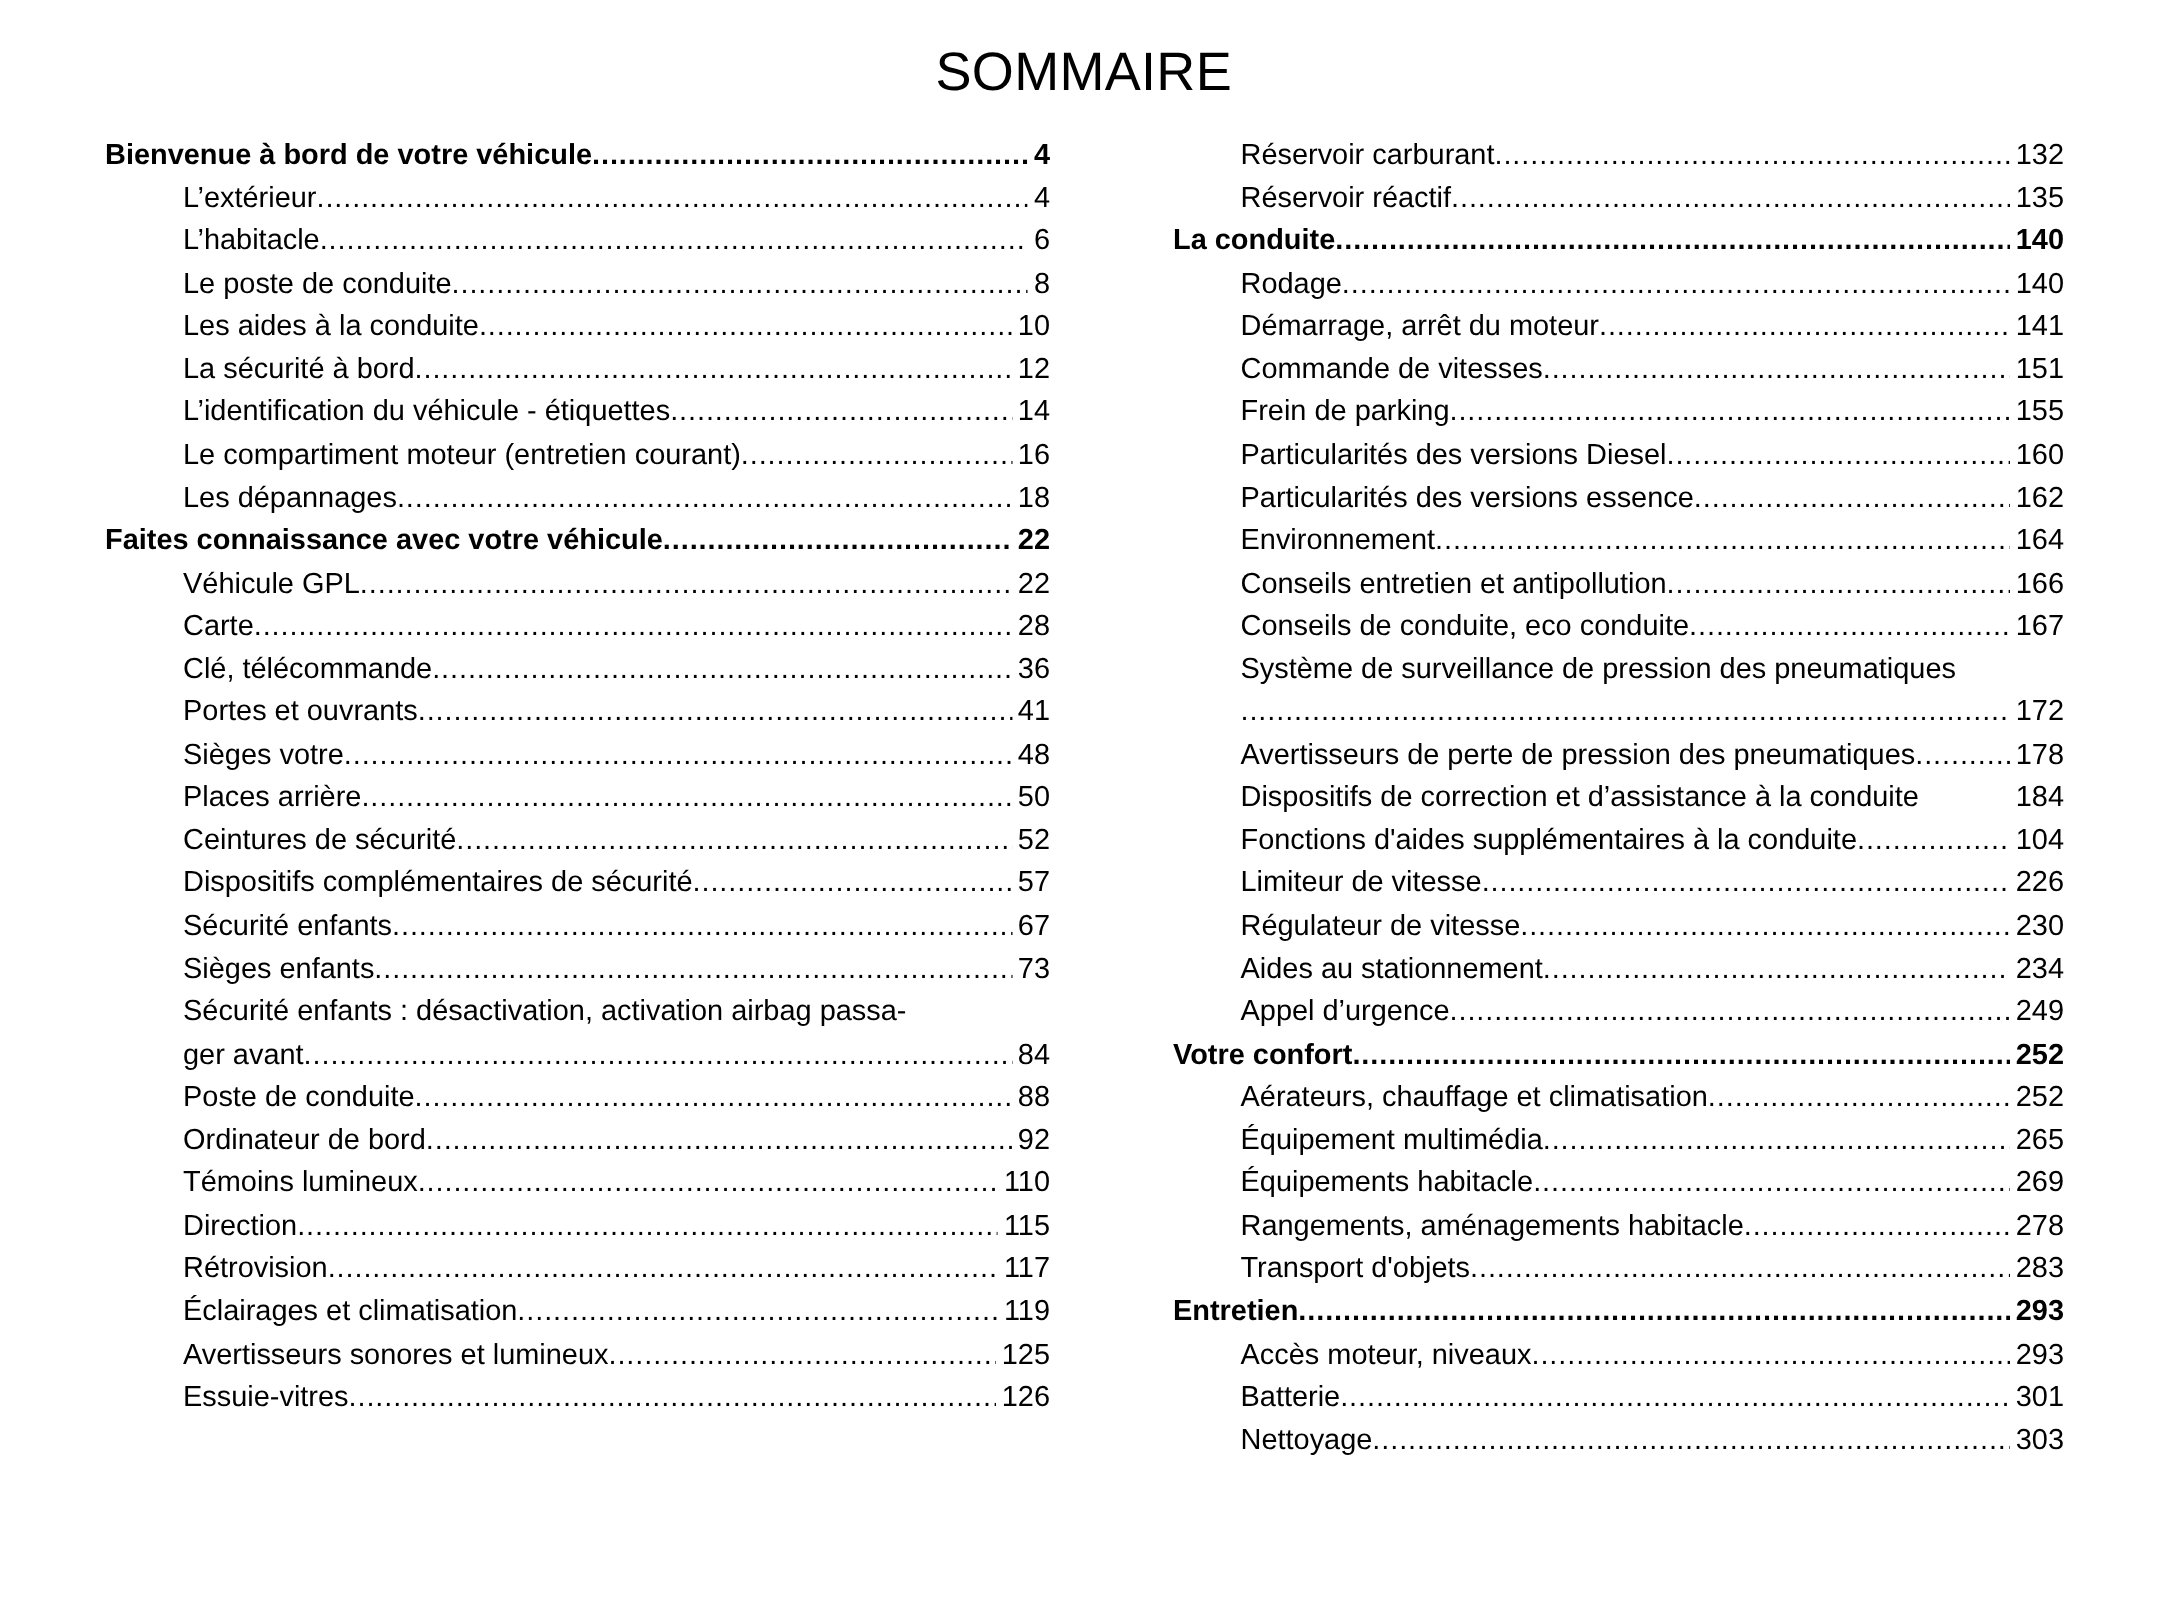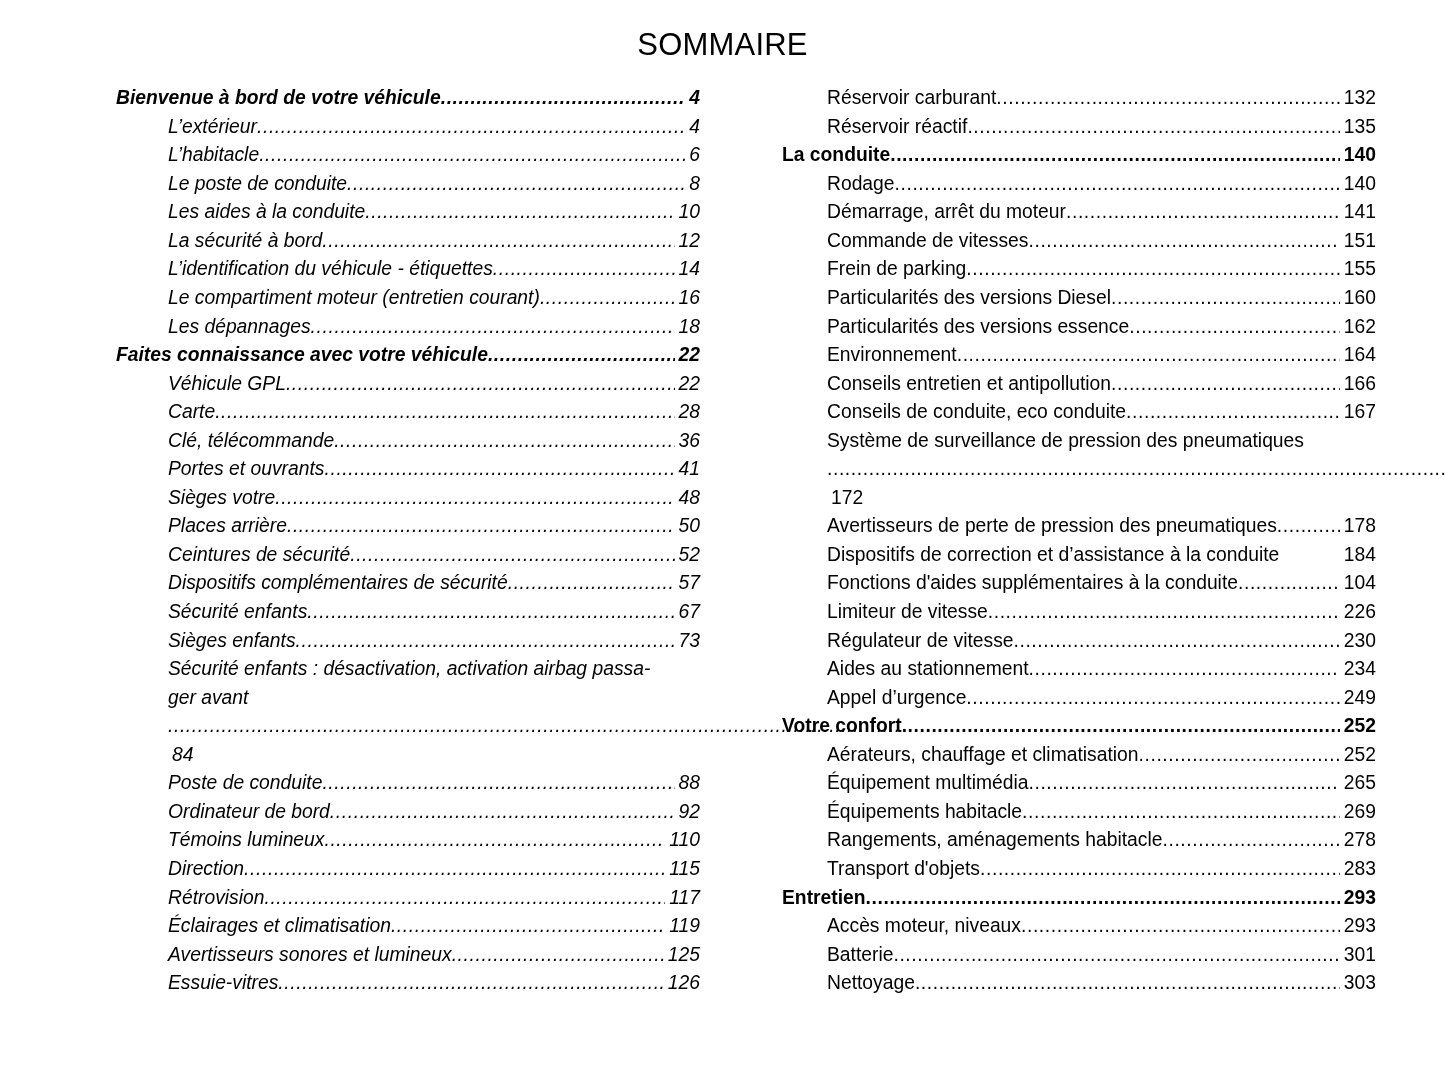--- a/index.html
+++ b/index.html
@@ -11,41 +11,40 @@
     width: 1445px;
     height: 1070px;
     font-family: "Liberation Sans", sans-serif;
     color: #000000;
     position: relative;
     overflow: hidden;
   }
 
   #page-title {
     text-align: center;
-    font-size: 31px;
+    font-size: 36px;
     font-weight: 400;
     letter-spacing: 0.2px;
     margin: 0;
     padding-top: 26px;
     line-height: 1.2;
   }
 
   #toc-columns {
     display: flex;
     padding-top: 21px;
   }
 
   .toc-column {
     box-sizing: border-box;
   }
   #toc-column-left {
     width: 722px;
-    padding-left: 116px;
+    padding-left: 70px;
     padding-right: 22px;
-    font-style: italic;
   }
   #toc-column-right {
     width: 723px;
     padding-left: 60px;
     padding-right: 69px;
   }
 
   .toc-entry {
     display: flex;
     align-items: baseline;
@@ -92,21 +91,20 @@
   .toc-entry.wrapped {
     display: block;
     white-space: normal;
   }
   .toc-entry.wrapped .wrap-line-1 {
     display: block;
   }
   .toc-entry.wrapped .wrap-line-2 {
     display: flex;
     align-items: baseline;
-    flex-direction: column;
   }
 </style>
 </head>
 <body>
 
 <h1 id="page-title">SOMMAIRE</h1>
 
 <div id="toc-columns">
   <div class="toc-column" id="toc-column-left">
       <div class="toc-entry level-section">

